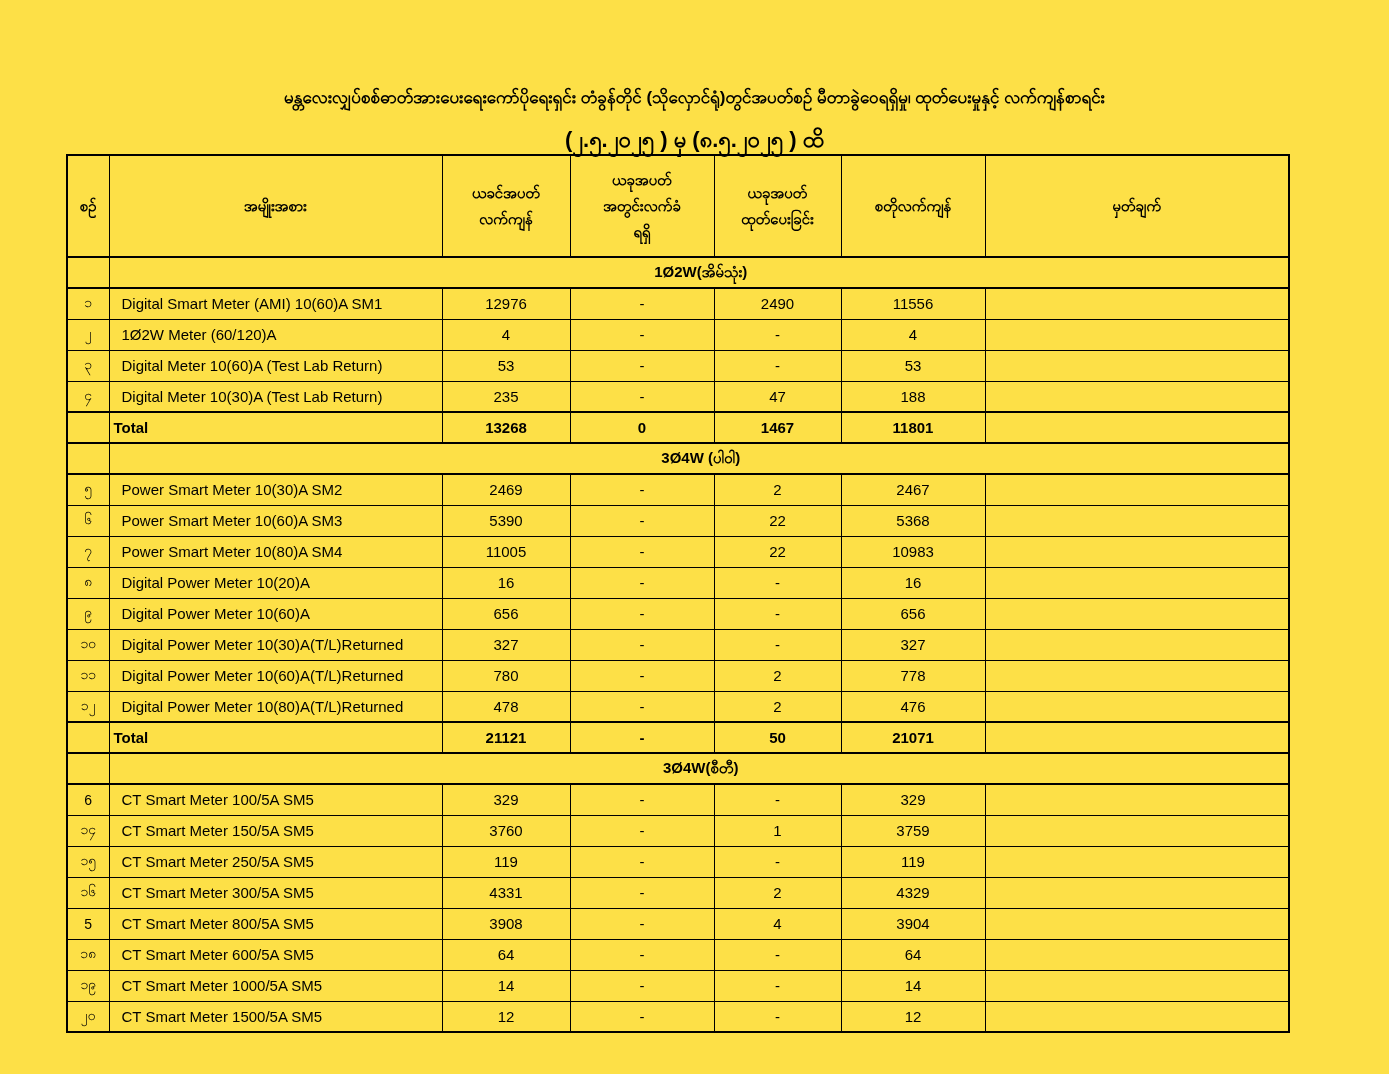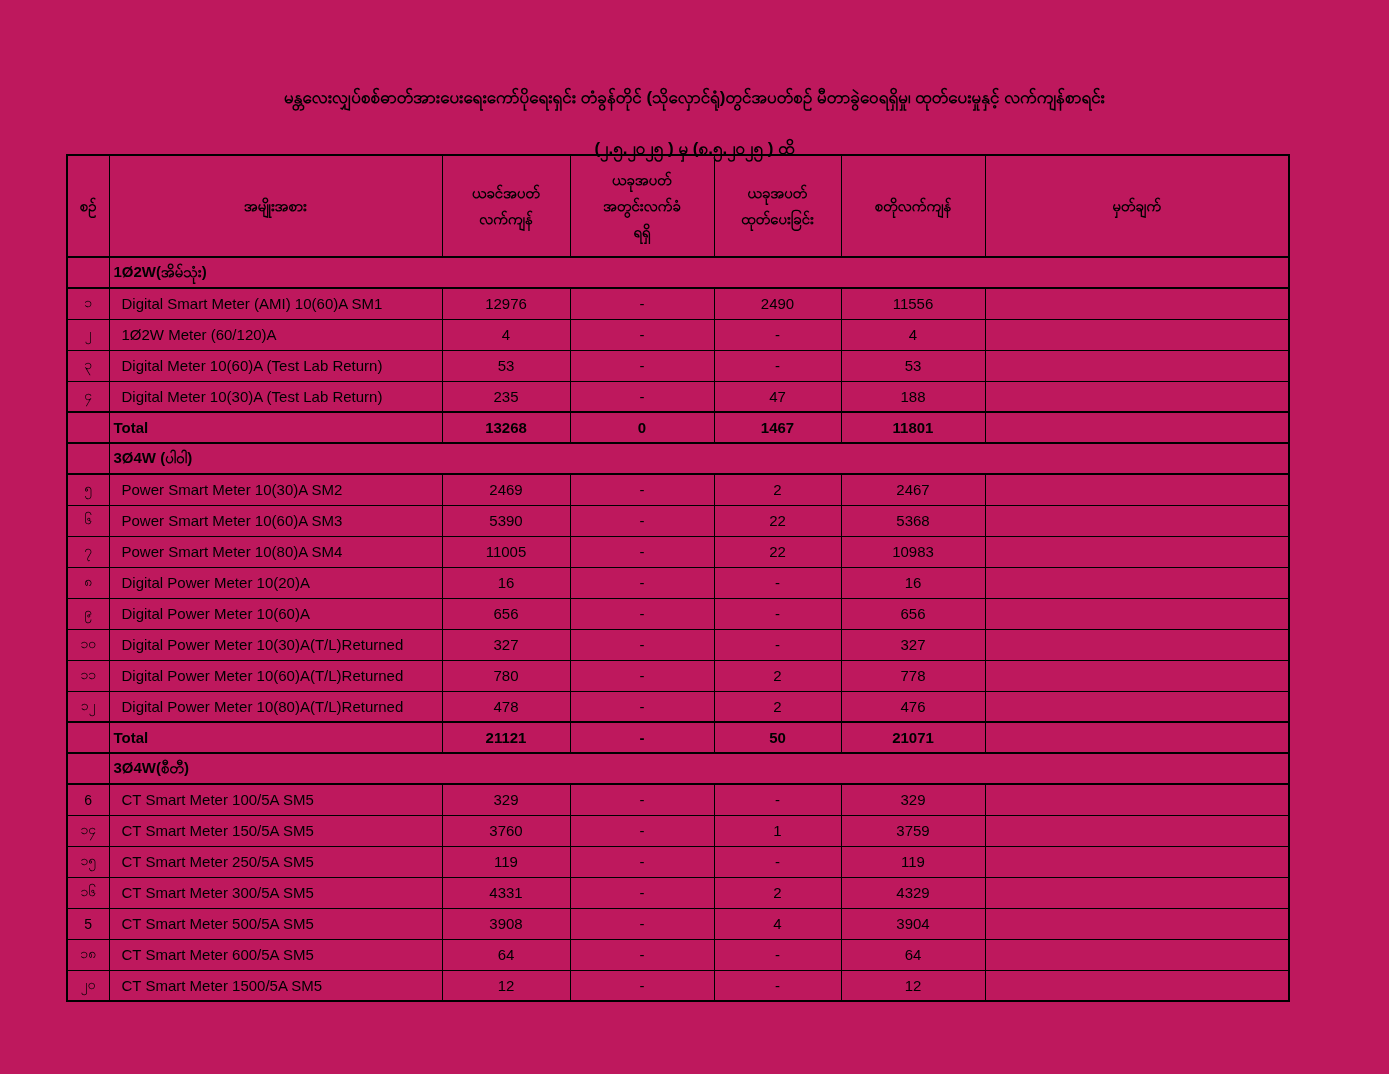--- a/index.html
+++ b/index.html
@@ -7,38 +7,38 @@
     width: 1389px;
     height: 1074px;
     background: #ffffff;
     font-family: "Liberation Sans", "DejaVu Sans", sans-serif;
     color: #000000;
   }
   .page {
     position: relative;
     width: 1389px;
     height: 1074px;
-    background: #be185d;
+    background: #fde047;
     overflow: hidden;
   }
   .title-block {
     position: absolute;
     top: 86px;
     left: 0;
     width: 1389px;
     text-align: center;
   }
   .title-line1 {
     font-size: 17px;
     font-weight: bold;
     line-height: 24px;
   }
   .title-line2 {
-    margin-top: 28px;
-    font-size: 17px;
+    margin-top: 19px;
+    font-size: 22px;
     font-weight: bold;
     line-height: 22px;
   }
   table.stock-table {
     position: absolute;
     left: 66px;
     top: 154px;
     width: 1222px;
     border-collapse: collapse;
     table-layout: fixed;
@@ -59,21 +59,21 @@
     line-height: 26px;
     border-bottom: 2px solid #000;
   }
   tbody td { height: 31px; font-size: 15px; }
   td.serial-cell { text-align: center; font-size: 14px; }
   td.type-cell { text-align: left; padding-left: 12px; white-space: nowrap; }
   td.num-cell { text-align: center; }
   td.remark-cell { }
   tr.section-row td.section-label {
     font-weight: bold;
-    text-align: left;
+    text-align: center;
     padding-left: 4px;
     font-size: 15px;
     border-top: 2px solid #000;
     border-bottom: 2px solid #000;
   }
   tr.section-row td.serial-cell {
     border-top: 2px solid #000;
     border-bottom: 2px solid #000;
   }
   tr.total-row td {
@@ -289,37 +289,46 @@
           <td class="serial-cell">၁၆</td>
           <td class="type-cell">CT Smart Meter 300/5A SM5</td>
           <td class="num-cell">4331</td>
           <td class="num-cell">-</td>
           <td class="num-cell">2</td>
           <td class="num-cell">4329</td>
           <td class="remark-cell"></td>
         </tr>
         <tr>
           <td class="serial-cell">5</td>
-          <td class="type-cell">CT Smart Meter 500/5A SM5</td>
+          <td class="type-cell">CT Smart Meter 800/5A SM5</td>
           <td class="num-cell">3908</td>
           <td class="num-cell">-</td>
           <td class="num-cell">4</td>
           <td class="num-cell">3904</td>
           <td class="remark-cell"></td>
         </tr>
         <tr>
           <td class="serial-cell">၁၈</td>
           <td class="type-cell">CT Smart Meter 600/5A SM5</td>
           <td class="num-cell">64</td>
           <td class="num-cell">-</td>
           <td class="num-cell">-</td>
           <td class="num-cell">64</td>
           <td class="remark-cell"></td>
         </tr>
         <tr>
+          <td class="serial-cell">၁၉</td>
+          <td class="type-cell">CT Smart Meter 1000/5A SM5</td>
+          <td class="num-cell">14</td>
+          <td class="num-cell">-</td>
+          <td class="num-cell">-</td>
+          <td class="num-cell">14</td>
+          <td class="remark-cell"></td>
+        </tr>
+        <tr>
           <td class="serial-cell">၂၀</td>
           <td class="type-cell">CT Smart Meter 1500/5A SM5</td>
           <td class="num-cell">12</td>
           <td class="num-cell">-</td>
           <td class="num-cell">-</td>
           <td class="num-cell">12</td>
           <td class="remark-cell"></td>
         </tr>
       </tbody>
   </table>

